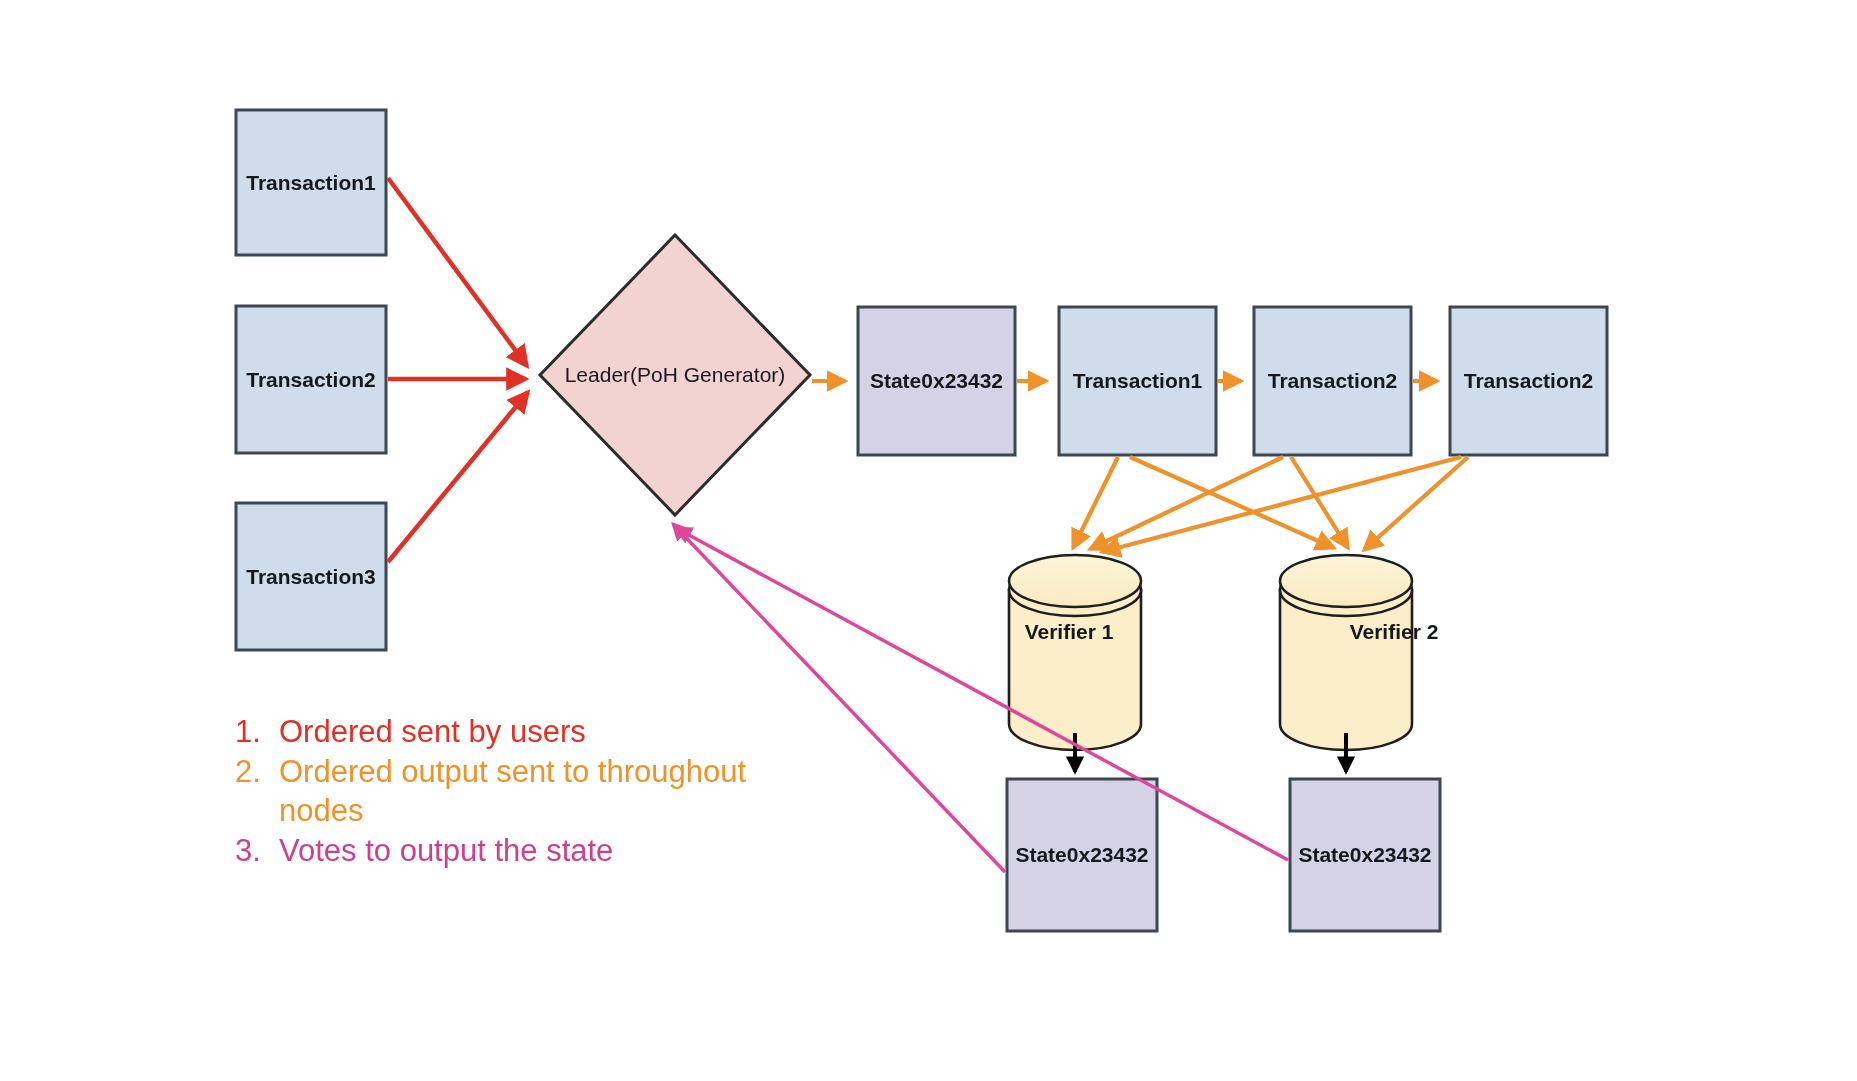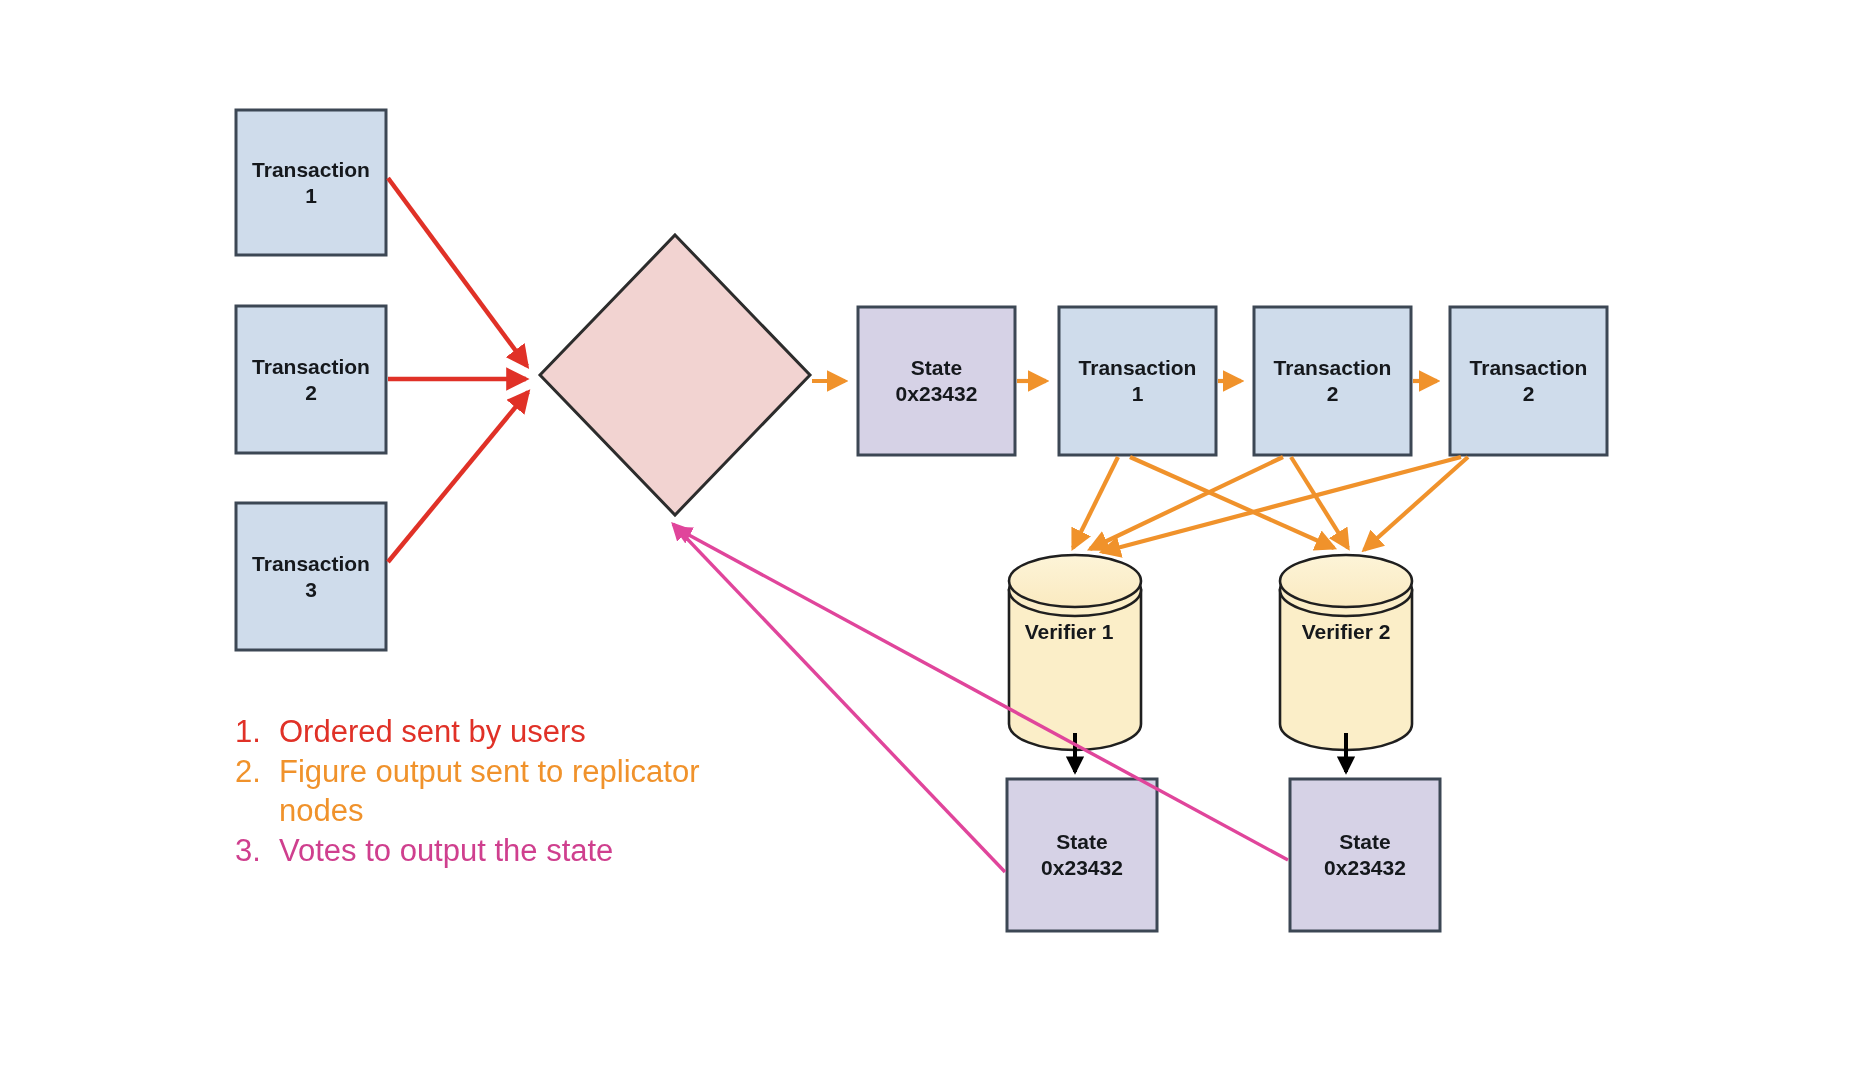--- a/index.html
+++ b/index.html
@@ -18,21 +18,21 @@
   #diagram-svg {
     position: absolute;
     left: 0;
     top: 0;
     width: 1857px;
     height: 1081px;
   }
   .node-label {
     position: absolute;
     display: flex;
-    flex-direction: column;
+    flex-direction: row;
     align-items: center;
     justify-content: center;
     text-align: center;
     font-family: "Liberation Sans", sans-serif;
     color: #15181c;
     pointer-events: none;
     line-height: 1.22;
   }
   .lbl-regular { font-size: 21px; font-weight: 400; }
   .lbl-bold { font-size: 21px; font-weight: 700; }
@@ -170,20 +170,24 @@
   </div>
   <div class="node-label lbl-bold" style="left:236px; top:306px; width:150px; height:147px;">
     <span>Transaction</span>
     <span>2</span>
   </div>
   <div class="node-label lbl-bold" style="left:236px; top:503px; width:150px; height:147px;">
     <span>Transaction</span>
     <span>3</span>
   </div>
 
+  <div class="node-label lbl-regular" style="left:540px; top:316px; width:270px; height:118px;">
+    <span>Leader</span>
+    <span>(PoH Generator)</span>
+  </div>
 
   <div class="node-label lbl-bold" style="left:858px; top:307px; width:157px; height:148px;">
     <span>State</span>
     <span>0x23432</span>
   </div>
 
   <div class="node-label lbl-bold" style="left:1059px; top:307px; width:157px; height:148px;">
     <span>Transaction</span>
     <span>1</span>
   </div>
@@ -192,41 +196,41 @@
     <span>2</span>
   </div>
   <div class="node-label lbl-bold" style="left:1450px; top:307px; width:157px; height:148px;">
     <span>Transaction</span>
     <span>2</span>
   </div>
 
   <div class="node-label lbl-verifier" style="left:1009px; top:612px; width:120px; height:40px;">
     <span>Verifier 1</span>
   </div>
-  <div class="node-label lbl-verifier" style="left:1280px; top:612px; width:132px; height:40px;">
+  <div class="node-label lbl-verifier" style="left:1280px; top:612px; width:132px; height:40px;padding-left:48px;">
     <span>Verifier 2</span>
   </div>
 
   <div class="node-label lbl-bold" style="left:1007px; top:779px; width:150px; height:152px;">
     <span>State</span>
     <span>0x23432</span>
   </div>
   <div class="node-label lbl-bold" style="left:1290px; top:779px; width:150px; height:152px;">
     <span>State</span>
     <span>0x23432</span>
   </div>
 
   <div id="legend">
     <div class="legend-row" style="color:#e03127;">
       <span class="legend-num">1.</span>
       <span class="legend-text">Ordered sent by users</span>
     </div>
     <div class="legend-row" style="color:#f0922b;">
       <span class="legend-num">2.</span>
-      <span class="legend-text">Figure output sent to replicator nodes</span>
+      <span class="legend-text">Ordered output sent to throughout nodes</span>
     </div>
     <div class="legend-row" style="color:#cf3f8e;">
       <span class="legend-num">3.</span>
       <span class="legend-text">Votes to output the state</span>
     </div>
   </div>
 
 
 </div>
 

